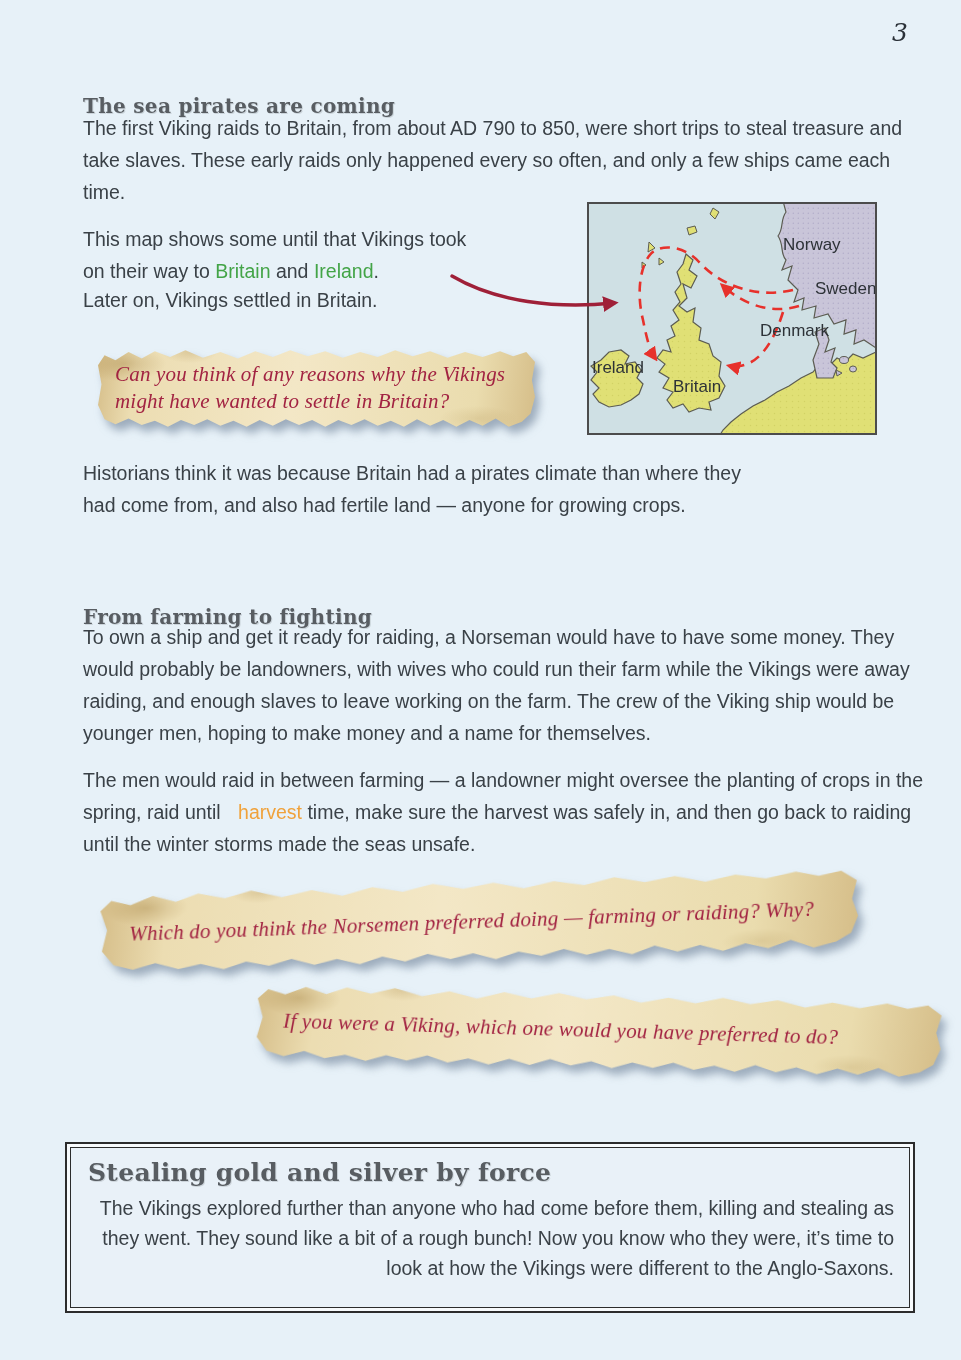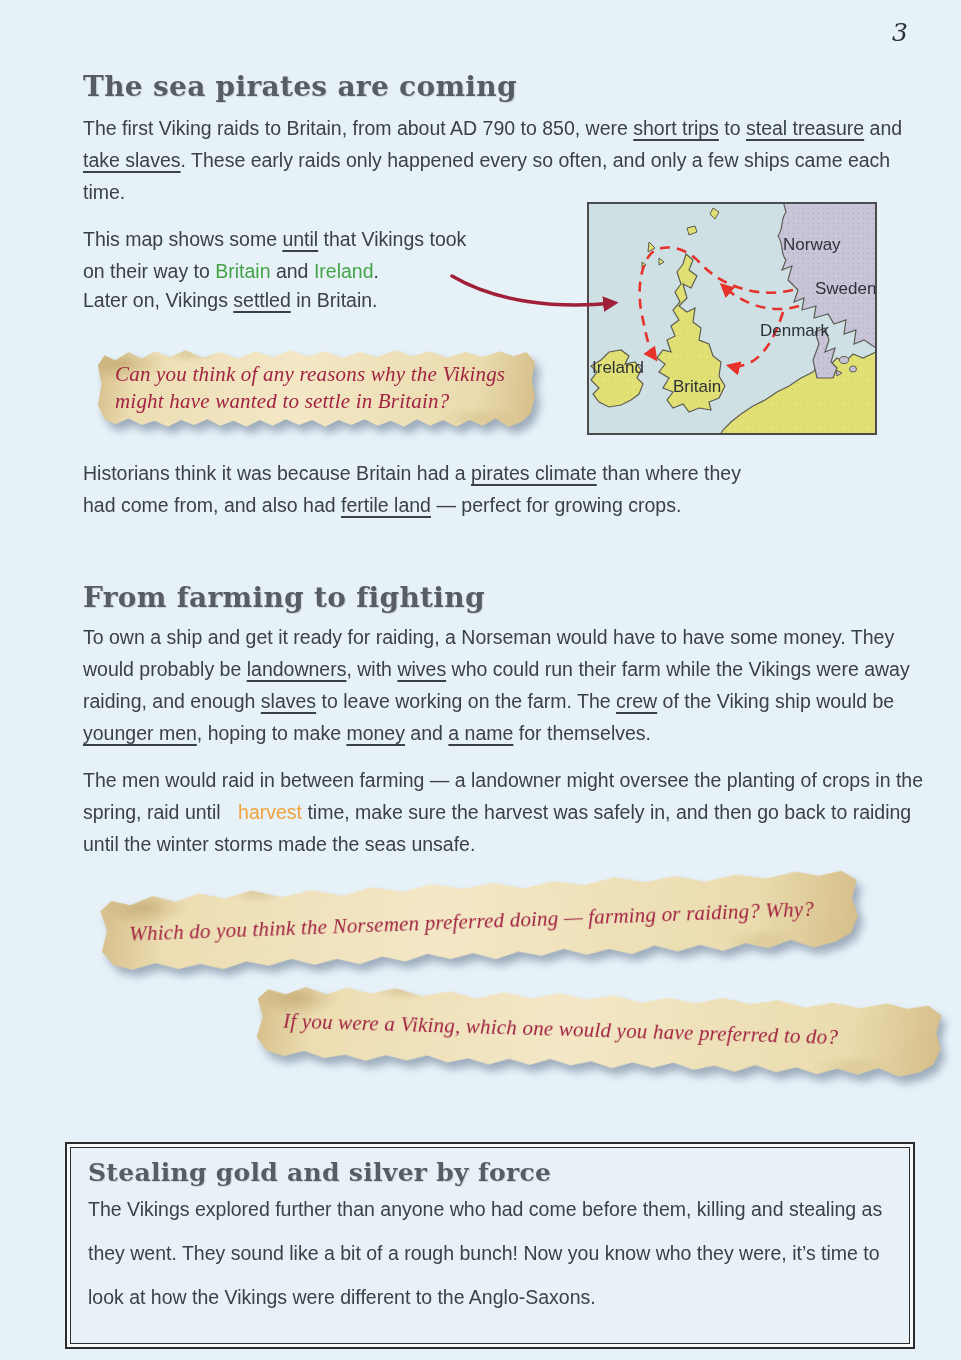--- a/index.html
+++ b/index.html
@@ -14,24 +14,24 @@
   .pagenum{
     font-family:"DejaVu Serif",serif;font-style:italic;font-size:25px;
     color:#2b3138;text-align:center;
   }
   .slab{
     font-family:"DejaVu Serif",serif;font-weight:bold;
     color:var(--heading,#585d62);letter-spacing:.3px;
     text-shadow:1px 1px 0 rgba(120,126,132,.25);
     margin:0;
   }
-  h1.slab,h2.slab{font-size:28px;}
+  h1.slab,h2.slab{font-size:20px;margin-top:24px;}
   h3.slab{font-size:25px;}
   .body-text{font-size:19.5px;line-height:32px;margin:0;}
-  .seg-u{text-decoration:underline;text-underline-offset:4px;text-decoration-thickness:1.5px;text-align:center;}
+  .seg-u{text-underline-offset:4px;text-decoration-thickness:1.5px;text-align:center;}
   .seg-green{color:var(--green,#43a447);}
   .seg-orange{color:var(--orange,#f0a23b);margin-left:12px;}
 
   
   .paper-wrap{position:absolute;filter:drop-shadow(5px 7px 4px rgba(96,116,140,.55));}
   .paper{
     width:100%;height:100%;position:relative;
     background:
       radial-gradient(60px 26px at 6% 20%, rgba(146,108,38,.30), transparent 70%),
       radial-gradient(40px 16px at 21% 6%, rgba(146,108,38,.20), transparent 70%),
@@ -46,21 +46,21 @@
     letter-spacing:.2px;
   }
 
   
   .box-outer{
     border:2px solid #2c2c2c;background:#f7fafc;padding:3px;
   }
   .box-inner{
     border:1px solid #2c2c2c;background:#e9f1f8;padding:10px 15px 24px 17px;
   }
-  .box-inner .body-text{line-height:44px;}
+  .box-inner .body-text{line-height:30px;margin-top:6px;text-align:right;}
 
   svg text{font-family:"Liberation Sans",sans-serif;fill:#2d3237;}
 </style>
 </head>
 <body>
 
 <div class="page">
 
   <div class="abs pagenum" style="left:876px;top:18px;width:48px;">3</div>
 
@@ -131,21 +131,21 @@
 
   <svg class="abs" style="left:438px;top:256px;z-index:5;pointer-events:none;" width="200" height="64" viewBox="0 0 200 64">
     <defs>
       <marker id="da" viewBox="0 0 10 10" refX="7" refY="5" markerWidth="4.6" markerHeight="4.6" orient="auto">
         <path d="M0,0 L10,5 L0,10 z" fill="#9f2038"></path>
       </marker>
     </defs>
     <path d="M14,20 C58,46 118,53 176,47" fill="none" stroke="#9f2038" stroke-width="3.4" stroke-linecap="round" marker-end="url(#da)"></path>
   </svg>
 
-  <p class="abs body-text" style="left:83px;top:457px;width:690px;"><span>Historians think it was because Britain had a </span><span class="seg-u">pirates climate</span><span> than where they had come from, and also had </span><span class="seg-u">fertile land</span><span> — perfect for growing crops.</span></p>
+  <p class="abs body-text" style="left:83px;top:457px;width:690px;"><span>Historians think it was because Britain had a </span><span class="seg-u">pirates climate</span><span> than where they had come from, and also had </span><span class="seg-u">fertile land</span><span> — anyone for growing crops.</span></p>
 
   <h2 class="abs slab" style="left:83px;top:581px;">From farming to fighting</h2>
 
   <p class="abs body-text" style="left:83px;top:621px;width:848px;"><span>To own a ship and get it ready for raiding, a Norseman would have to have some money. They would probably be </span><span class="seg-u">landowners</span><span>, with </span><span class="seg-u">wives</span><span> who could run their farm while the Vikings were away raiding, and enough </span><span class="seg-u">slaves</span><span> to leave working on the farm.  The </span><span class="seg-u">crew</span><span> of the Viking ship would be </span><span class="seg-u">younger men</span><span>, hoping to make </span><span class="seg-u">money</span><span> and </span><span class="seg-u">a name</span><span> for themselves.</span></p>
 
   <p class="abs body-text" style="left:83px;top:764px;width:845px;"><span>The men would raid in between farming — a landowner might oversee the planting of crops in the spring, raid until </span><span class="seg-orange">harvest</span><span> time, make sure the harvest was safely in, and then go back to raiding until the winter storms made the seas unsafe.</span></p>
 
   <div class="paper-wrap" style="left:101px;top:879px;width:757px;height:84px;transform:rotate(-2.1deg);">
     <div class="paper">
       <div class="hand" style="left:28px;top:29px;width:710px;">Which do you think the Norsemen preferred doing — farming or raiding?  Why?</div>

